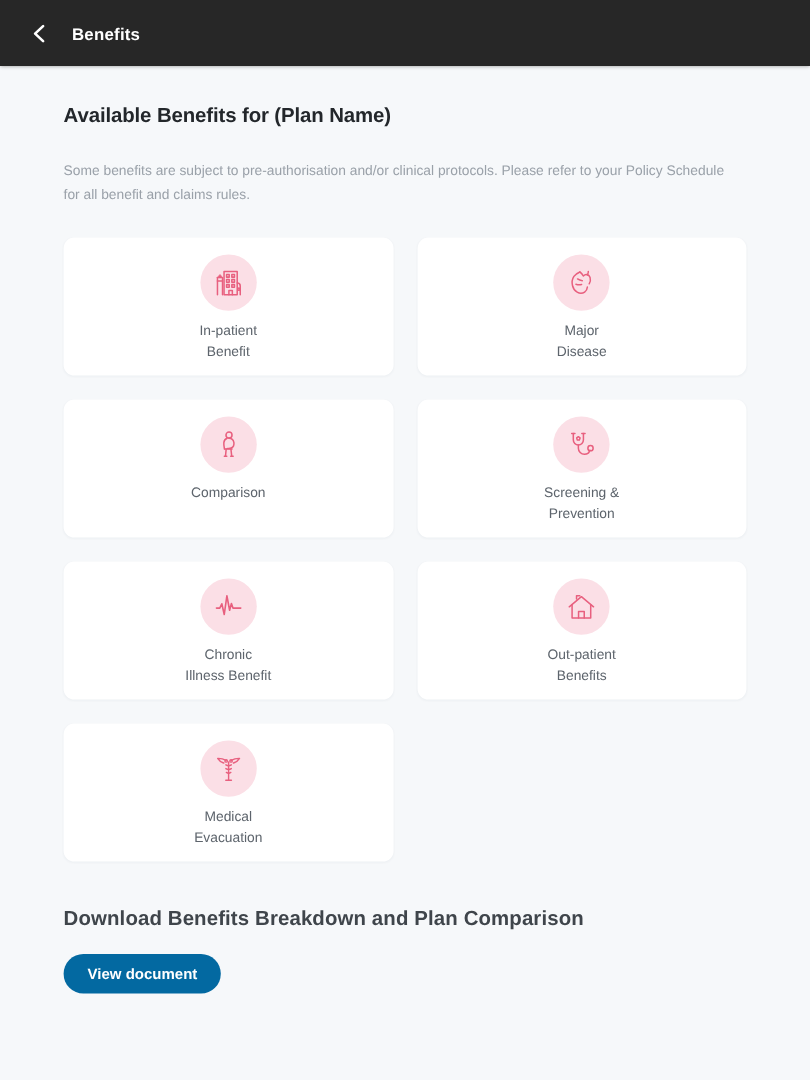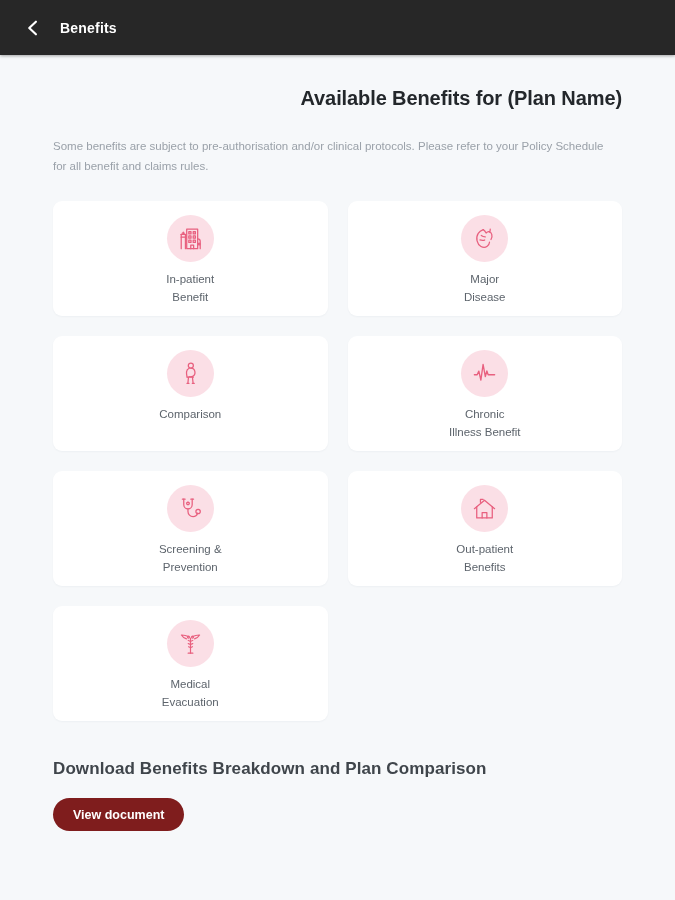--- a/index.html
+++ b/index.html
@@ -48,26 +48,25 @@
 
   
   .page {
     height: 845px;
     background: #f6f8fa;
     padding: 0 53px;
     overflow: hidden;
   }
 
   .page-title {
-    font-size: 20px;
+    font-size: 17px;
     font-weight: bold;
     color: #23272b;
     letter-spacing: -0.1px;
     padding-top: 32px;
-    text-align: right;
   }
 
   .page-subtitle {
     margin-top: 26px;
     font-size: 11.5px;
     line-height: 1.75;
     color: #9aa1a9;
     max-width: 560px;
   }
 
@@ -127,21 +126,21 @@
   }
 
   .view-doc-btn {
     margin-top: 19px;
     display: inline-flex;
     align-items: center;
     justify-content: center;
     height: 33px;
     padding: 0 20px;
     border-radius: 17px;
-    background: #7f1d1d;
+    background: #0369a1;
     color: #ffffff;
     font-size: 12.5px;
     font-weight: bold;
     border: none;
     cursor: pointer;
     font-family: "Liberation Sans", sans-serif;
   }
 </style>
 </head>
 <body>
@@ -220,44 +219,44 @@
             <path d="M18.1 27.6h2.4"></path>
           </svg>
         </span>
       </div>
       <div class="benefit-label">Comparison</div>
     </div>
 
     <div class="benefit-card">
       <div class="benefit-icon-circle">
         <span>
-          <svg viewBox="0 0 32 32" fill="none" stroke="#e8607f" stroke-width="1.6" stroke-linecap="round" stroke-linejoin="round">
-            <path d="M4 17.5h3.3l2-4.3 2.4 10.6 2.6-18.5 2.7 14.3 1.8-6.6 1.5 4.5h7.7"></path>
-          </svg>
-        </span>
-      </div>
-      <div class="benefit-label">Chronic
-Illness Benefit</div>
-    </div>
-
-    <div class="benefit-card">
-      <div class="benefit-icon-circle">
-        <span>
           <svg viewBox="0 0 32 32" fill="none" stroke="#e8607f" stroke-width="1.5" stroke-linecap="round" stroke-linejoin="round">
             <path d="M8 5v6.2c0 2.9 2.2 5.3 5 5.3s5-2.4 5-5.3V5"></path>
             <path d="M6.4 5h3.2"></path>
             <path d="M16.4 5h3.2"></path>
             <path d="M13 16.5v3.1c0 3.3 2.7 6 6 6 2.6 0 4.7-1.7 5.4-4"></path>
             <circle cx="25" cy="19.5" r="2.6"></circle>
             <path d="M13 8.2l-1.7 1.2.7 2h2l.7-2z"></path>
           </svg>
         </span>
       </div>
       <div class="benefit-label">Screening &amp;
 Prevention</div>
+    </div>
+
+    <div class="benefit-card">
+      <div class="benefit-icon-circle">
+        <span>
+          <svg viewBox="0 0 32 32" fill="none" stroke="#e8607f" stroke-width="1.6" stroke-linecap="round" stroke-linejoin="round">
+            <path d="M4 17.5h3.3l2-4.3 2.4 10.6 2.6-18.5 2.7 14.3 1.8-6.6 1.5 4.5h7.7"></path>
+          </svg>
+        </span>
+      </div>
+      <div class="benefit-label">Chronic
+Illness Benefit</div>
     </div>
 
     <div class="benefit-card">
       <div class="benefit-icon-circle">
         <span>
           <svg viewBox="0 0 32 32" fill="none" stroke="#e8607f" stroke-width="1.5" stroke-linecap="round" stroke-linejoin="round">
             <path d="M4 16.2L16 6.2l12 10"></path>
             <path d="M6.8 14v13.2h18.4V14"></path>
             <path d="M13.2 27.2v-6.4h5.6v6.4"></path>
             <path d="M11.2 8.6V5.2h3.2"></path>

